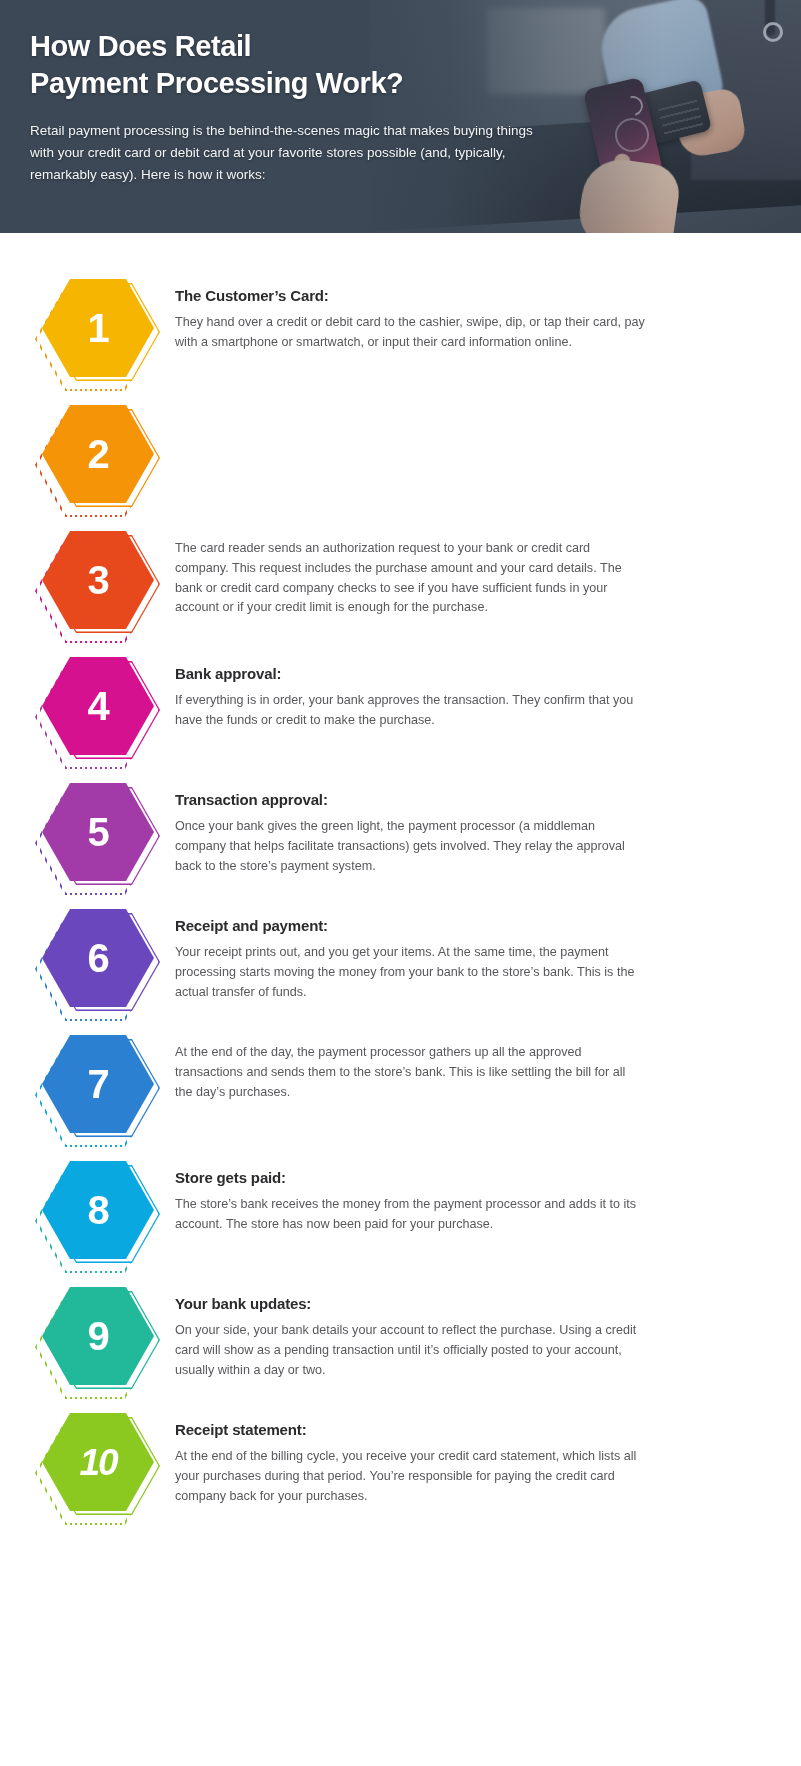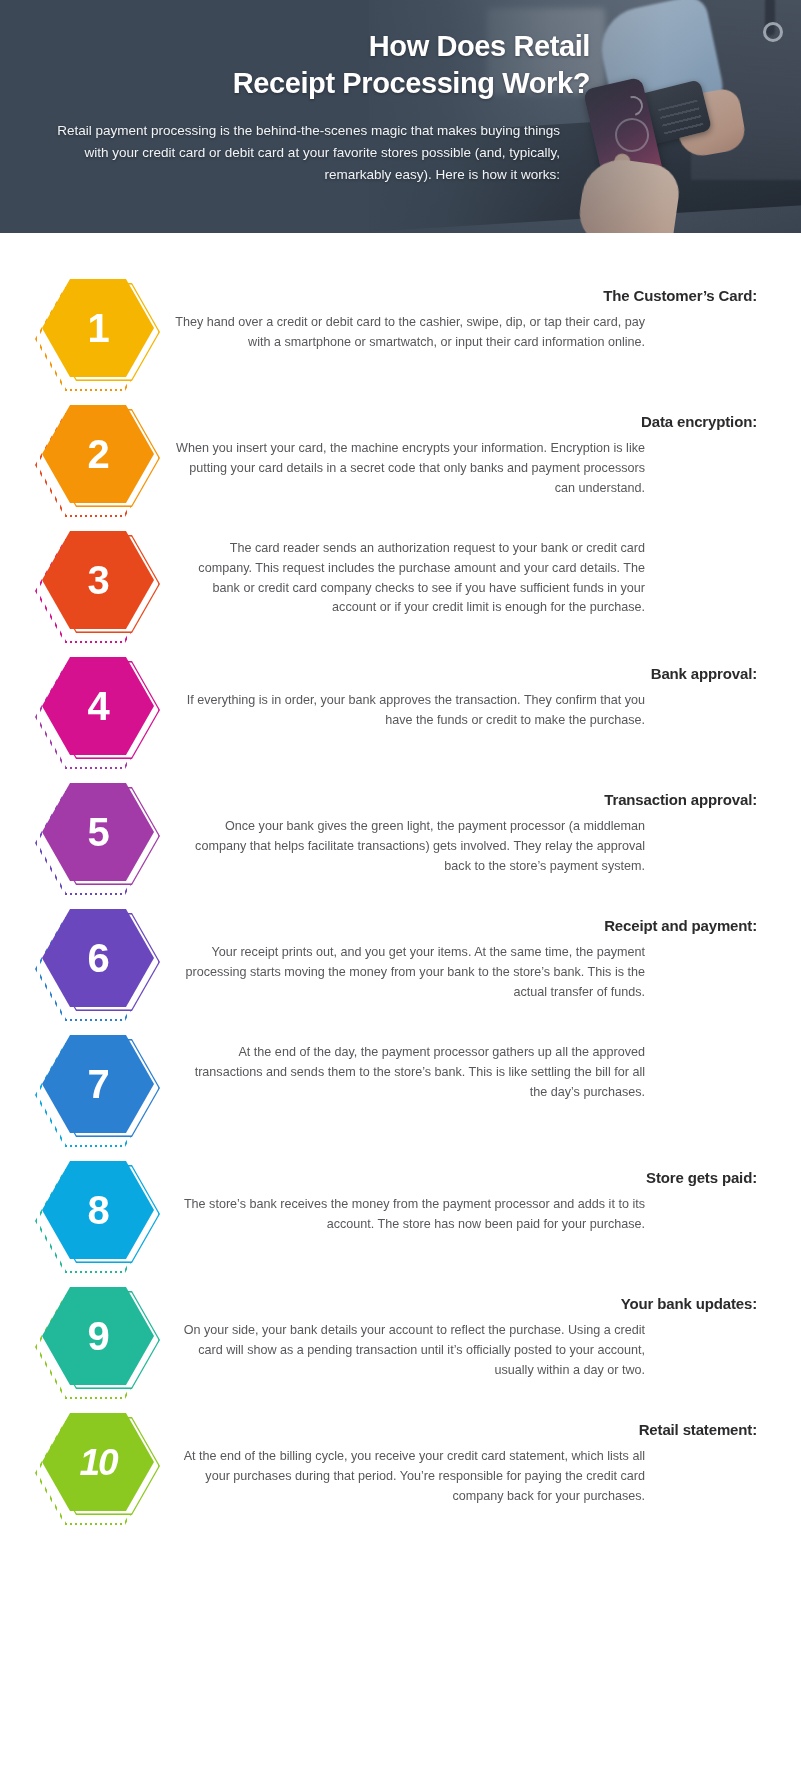--- a/index.html
+++ b/index.html
@@ -11,21 +11,20 @@
     background: #ffffff;
     font-family: "Liberation Sans", sans-serif;
     overflow: hidden;
   }
 
   #infographic {
     position: relative;
     width: 801px;
     height: 1766px;
     background: #ffffff;
-    text-align: right;
   }
 
   
   .header {
     position: relative;
     width: 801px;
     height: 233px;
     background: #3c4856;
     overflow: hidden;
   }
@@ -307,21 +306,21 @@
       <div class="phone-nfc"></div>
       <div class="phone-circle"></div>
       <div class="finger"></div>
       <div class="hand-bottom"></div>
       <div class="tint"></div>
     </div>
 
     <div class="header-text">
       <h1 class="header-title">
         <span>How Does Retail</span><br>
-        <span>Receipt Processing Work?</span>
+        <span>Payment Processing Work?</span>
       </h1>
       <p class="header-sub">Retail payment processing is the behind-the-scenes magic that makes buying things with your credit card or debit card at your favorite stores possible (and, typically, remarkably easy). Here is how it works:</p>
     </div>
   </div>
 
   <div class="steps" id="steps-list">
       <div class="step">
         <div class="hex-wrap">
           <div class="hex-shape hex-dots" style="background: repeating-linear-gradient(90deg, rgb(245, 148, 6) 0px, rgb(245, 148, 6) 2px, transparent 2px, transparent 5px);">
             <div style="position: absolute; inset: 0px; background: rgb(255, 255, 255); transform: scale(0.962); clip-path: polygon(25% 0%, 75% 0%, 100% 50%, 75% 100%, 25% 100%, 0% 50%);"></div>
@@ -341,24 +340,20 @@
         <div class="hex-wrap">
           <div class="hex-shape hex-dots" style="background: repeating-linear-gradient(90deg, rgb(232, 73, 28) 0px, rgb(232, 73, 28) 2px, transparent 2px, transparent 5px);">
             <div style="position: absolute; inset: 0px; background: rgb(255, 255, 255); transform: scale(0.962); clip-path: polygon(25% 0%, 75% 0%, 100% 50%, 75% 100%, 25% 100%, 0% 50%);"></div>
           </div>
           <div class="hex-shape hex-line" style="background: rgb(245, 148, 6);">
             <div class="hex-line-inner" style="background: rgb(255, 255, 255); transform: scale(0.975);"></div>
           </div>
           <div class="hex-shape hex-fill" style="background: rgb(245, 148, 6);"></div>
           <div class="hex-num">2</div>
         </div>
-        <div class="step-body">
-          <div class="step-title">Data encryption:</div>
-          <div class="step-text">When you insert your card, the machine encrypts your information. Encryption is like putting your card details in a secret code that only banks and payment processors can understand.</div>
-        </div>
       </div>
       <div class="step">
         <div class="hex-wrap">
           <div class="hex-shape hex-dots" style="background: repeating-linear-gradient(90deg, rgb(213, 17, 143) 0px, rgb(213, 17, 143) 2px, transparent 2px, transparent 5px);">
             <div style="position: absolute; inset: 0px; background: rgb(255, 255, 255); transform: scale(0.962); clip-path: polygon(25% 0%, 75% 0%, 100% 50%, 75% 100%, 25% 100%, 0% 50%);"></div>
           </div>
           <div class="hex-shape hex-line" style="background: rgb(232, 73, 28);">
             <div class="hex-line-inner" style="background: rgb(255, 255, 255); transform: scale(0.975);"></div>
           </div>
           <div class="hex-shape hex-fill" style="background: rgb(232, 73, 28);"></div>
@@ -468,19 +463,19 @@
           <div class="hex-shape hex-dots" style="background: repeating-linear-gradient(90deg, rgb(140, 201, 32) 0px, rgb(140, 201, 32) 2px, transparent 2px, transparent 5px);">
             <div style="position: absolute; inset: 0px; background: rgb(255, 255, 255); transform: scale(0.962); clip-path: polygon(25% 0%, 75% 0%, 100% 50%, 75% 100%, 25% 100%, 0% 50%);"></div>
           </div>
           <div class="hex-shape hex-line" style="background: rgb(140, 201, 32);">
             <div class="hex-line-inner" style="background: rgb(255, 255, 255); transform: scale(0.975);"></div>
           </div>
           <div class="hex-shape hex-fill" style="background: rgb(140, 201, 32);"></div>
           <div class="hex-num ten">10</div>
         </div>
         <div class="step-body">
-          <div class="step-title">Retail statement:</div>
+          <div class="step-title">Receipt statement:</div>
           <div class="step-text">At the end of the billing cycle, you receive your credit card statement, which lists all your purchases during that period. You’re responsible for paying the credit card company back for your purchases.</div>
         </div>
       </div>
     </div>
 
 </div>
 
 </body></html>

